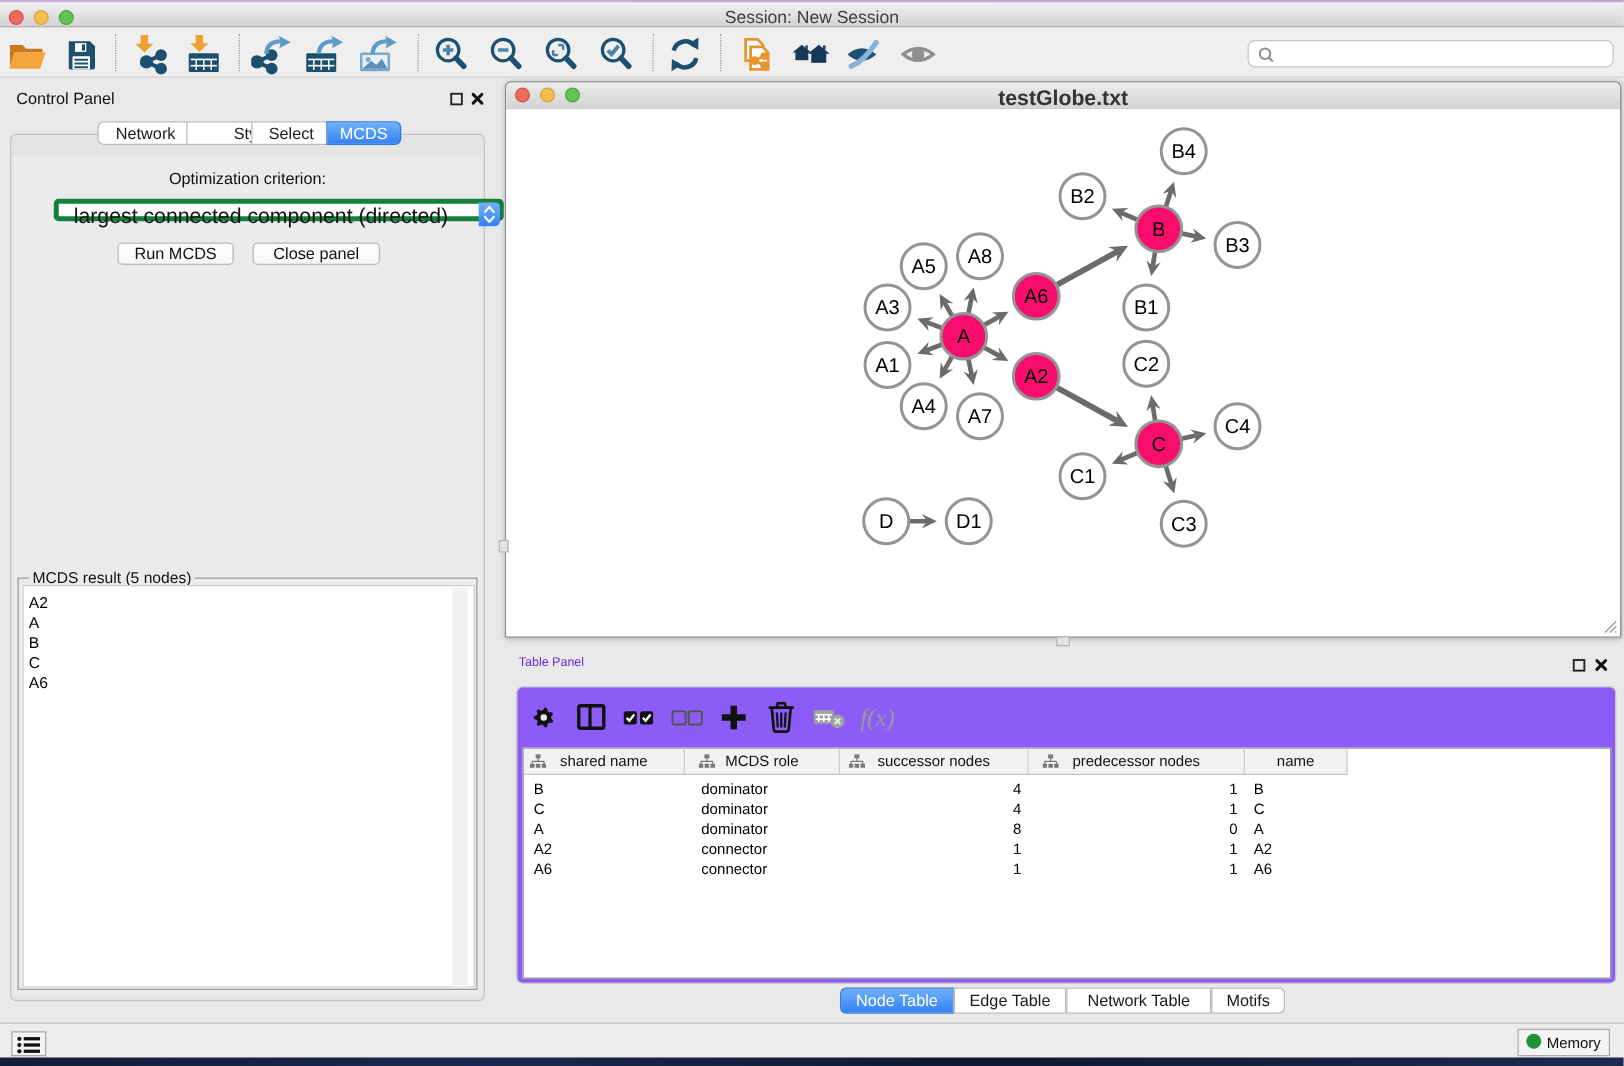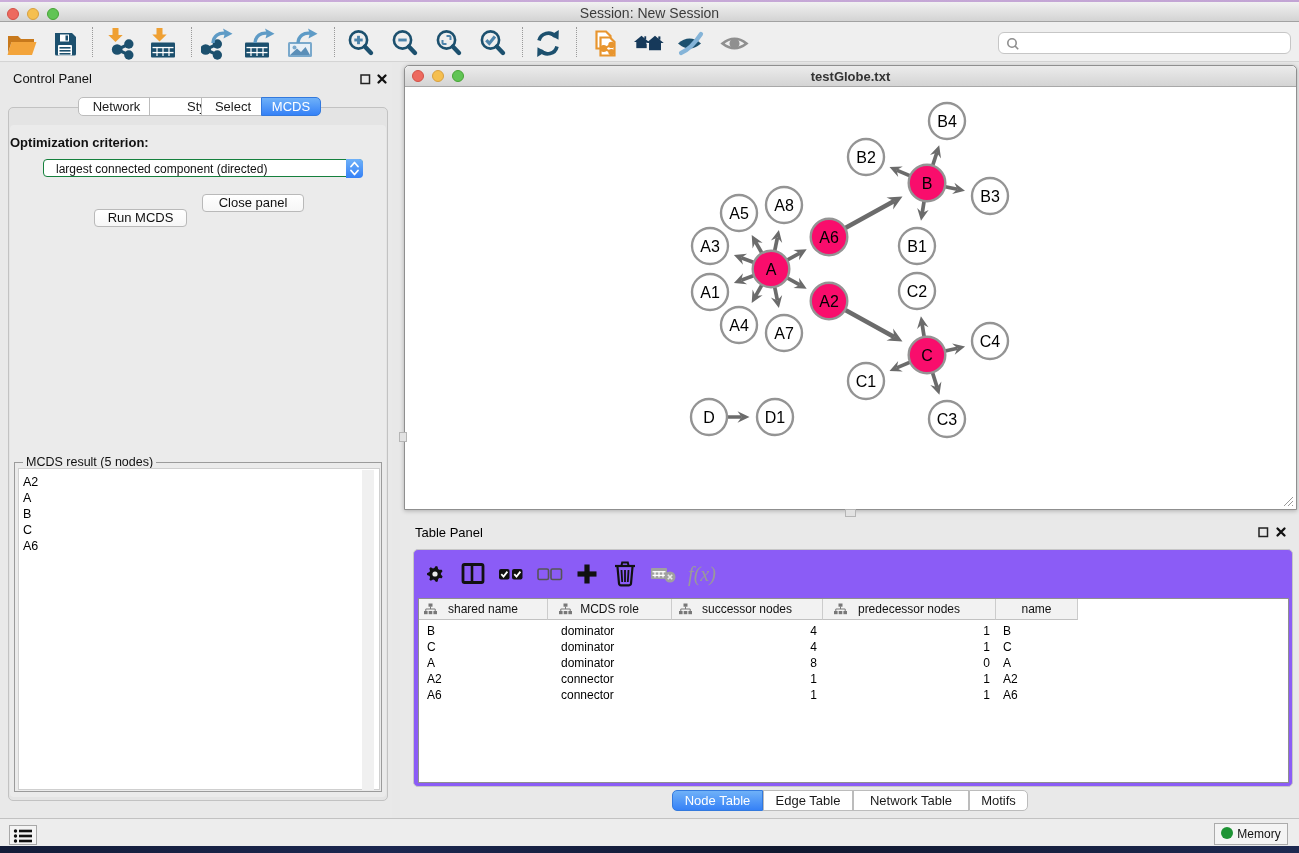--- a/index.html
+++ b/index.html
@@ -26,41 +26,41 @@
 #searchbox { position:absolute; left:998px; top:10px; width:293px; height:22px; background:#fff; border:1px solid #c6c6c6; border-radius:6px; }
 
 
 #cpanel { left:0; top:63px; width:392px; height:755px; background:#e9e9e9; }
 #cpanel .ptitle { position:absolute; left:13px; top:8px; font-size:13px; color:#111; }
 #cpTabs { position:absolute; left:78px; top:34px; height:18px; font-size:13px; }
 .tabseg { position:absolute; top:0; height:19px; background:#fff; border:1px solid #bcbcbc; color:#1a1a1a; text-align:center; line-height:18px; }
 .tabsel { background:linear-gradient(#6fb1f8,#3581f7); color:#fff; border:1px solid #3379dd;text-align:center; }
 #cpBox { position:absolute; left:8px; top:44px; width:380px; height:694px; border:1px solid #c2c2c2; border-radius:5px; background:#e4e4e4; }
 #cpInner { position:absolute; left:1px; top:17px; width:376px; height:672px; background:#ebebeb; border-radius:4px; }
-#optLabel { position:absolute; left:0; width:376px; top:10px; font-size:13px; color:#111;font-weight:bold; }
-#combo { position:absolute; left:33px; top:34px; width:320px; height:18px; background:#fff; border:1px solid #15803d; border-radius:4px; font-size:12px; }
+#optLabel { position:absolute; left:0; width:376px; top:10px; text-align:center; font-size:13px; color:#111; }
+#combo { position:absolute; left:33px; top:34px; width:360px; height:18px; background:#fff; border:4px solid #15803d; border-radius:4px; font-size:17px; }
 #combo .ctext { position:absolute; left:12px; top:1px; line-height:17px; color:#111; }
 #combo .spin { position:absolute; right:-1px; top:-1px; width:17px; height:19px; background:linear-gradient(#6fb1f8,#3581f7); border-radius:0 4px 4px 0; }
 .btn { position:absolute; height:18px; background:linear-gradient(#ffffff,#f6f6f6); border:1px solid #b9b9b9; border-radius:4px; font-size:13px; text-align:center; line-height:16px; color:#111; }
 
 #mcdsGroup { position:absolute; left:4px; top:337px; width:368px; height:330px; border:1px solid #9b9b9b; }
 #mcdsLabel { position:absolute; left:8px; top:-8px; background:#ebebeb; padding:0 3px; font-size:12.5px; color:#111; }
 #mcdsList { position:absolute; left:3px; top:5px; width:362px; height:322px; padding-top:5px; background:#fff; border:1px solid #cfcfcf; font-size:12.5px; color:#000; }
 #mcdsList .li { padding-left:4px; height:16px; line-height:16px; }
 #mcdsScroll { position:absolute; right:5px; top:1px; width:12px; height:320px; background:#f0f0f0; }
 
 
 #netwin { left:404px; top:65px; width:893px; height:445px; background:#fff; border:1px solid #8f8f8f; border-radius:5px 5px 0 0; box-shadow:0 1px 4px rgba(0,0,0,0.25); }
 #nettb { position:absolute; left:0; top:0; width:891px; height:21px; background:linear-gradient(#ececec,#d4d4d4); border-bottom:1px solid #a8a8a8; border-radius:5px 5px 0 0; }
-#nettb .title { position:absolute; left:0; right:0; top:3px; text-align:center; font-size:13px; font-weight:bold; color:#333; }
+#nettb .title { position:absolute; left:0; right:0; top:3px; text-align:center; font-size:17px; font-weight:bold; color:#333; }
 #netbody { position:absolute; left:0; top:22px; width:891px; height:421px; background:#fff; overflow:hidden; }
 
 
 #tpanel { left:400px; top:520px; width:899px; height:298px; background:#e9e9e9; }
-#tpanel .ptitle { position:absolute; left:15px; top:5px; font-size:13px; color:#000000; }
+#tpanel .ptitle { position:absolute; left:15px; top:5px; font-size:10px; color:#6d28d9; }
 #tpInner { position:absolute; left:13px; top:29px; width:880px; height:238px; border:1px solid #c6c6c6; border-radius:5px; background:#8b5cf6; }
 #ttoolbar { position:absolute; left:4px; top:4px; width:870px; height:44px; }
 #ttable { position:absolute; left:4px; top:48px; width:871px; height:185px; overflow:hidden; background:#fff; border:1px solid #8f8f8f; font-size:12px; }
 .th { position:absolute; top:0; height:21px; background:#f2f2f2; border-right:1px solid #cccccc; border-bottom:1px solid #c2c2c2; text-align:center; line-height:21px; color:#111; }
 .trow { position:absolute; height:16px; line-height:16px; color:#000; }
 #btabs { position:absolute; left:272px; top:270px; height:21px; font-size:13px; }
 
 
 #statusbar { left:0; top:818px; width:1299px; height:28px; background:#ededed; border-top:1px solid #c2c2c2; }
 #listbtn { position:absolute; left:9px; top:6px; width:28px; height:20px; background:#f4f4f4; border:1px solid #a8a8a8; }
@@ -215,21 +215,21 @@
       <div id="optLabel">Optimization criterion:</div>
       <div id="combo">
         <div class="ctext">largest connected component (directed)</div>
         <div class="spin">
             <svg width="17" height="19" viewBox="0 0 17 19" style="position:absolute;left:0;top:0">
               <path d="M5,7.5 L8.5,3.5 L12,7.5" fill="none" stroke="#fff" stroke-width="1.8" stroke-linecap="round" stroke-linejoin="round"></path>
               <path d="M5,11.5 L8.5,15.5 L12,11.5" fill="none" stroke="#fff" stroke-width="1.8" stroke-linecap="round" stroke-linejoin="round"></path>
             </svg>
           </div>
       </div>
-      <div class="btn" style="left:84px;top:84px;width:93px;">Run MCDS</div>
+      <div class="btn" style="left:84px;top:69px;width:93px;">Run MCDS</div>
       <div class="btn" style="left:192px;top:69px;width:102px;">Close panel</div>
       <div id="mcdsGroup">
         <div id="mcdsLabel">MCDS result (5 nodes)</div>
         <div id="mcdsList">
           <div class="li">A2</div>
           <div class="li">A</div>
           <div class="li">B</div>
           <div class="li">C</div>
           <div class="li">A6</div>
           <div id="mcdsScroll"></div>

